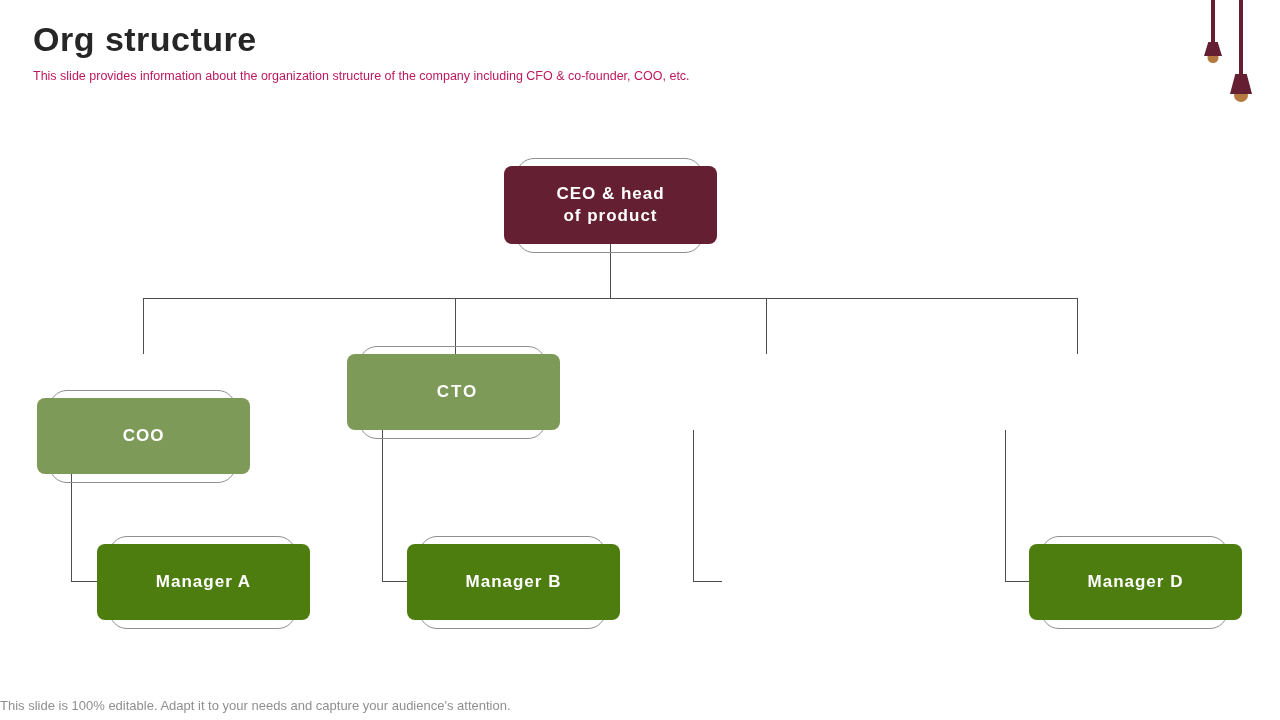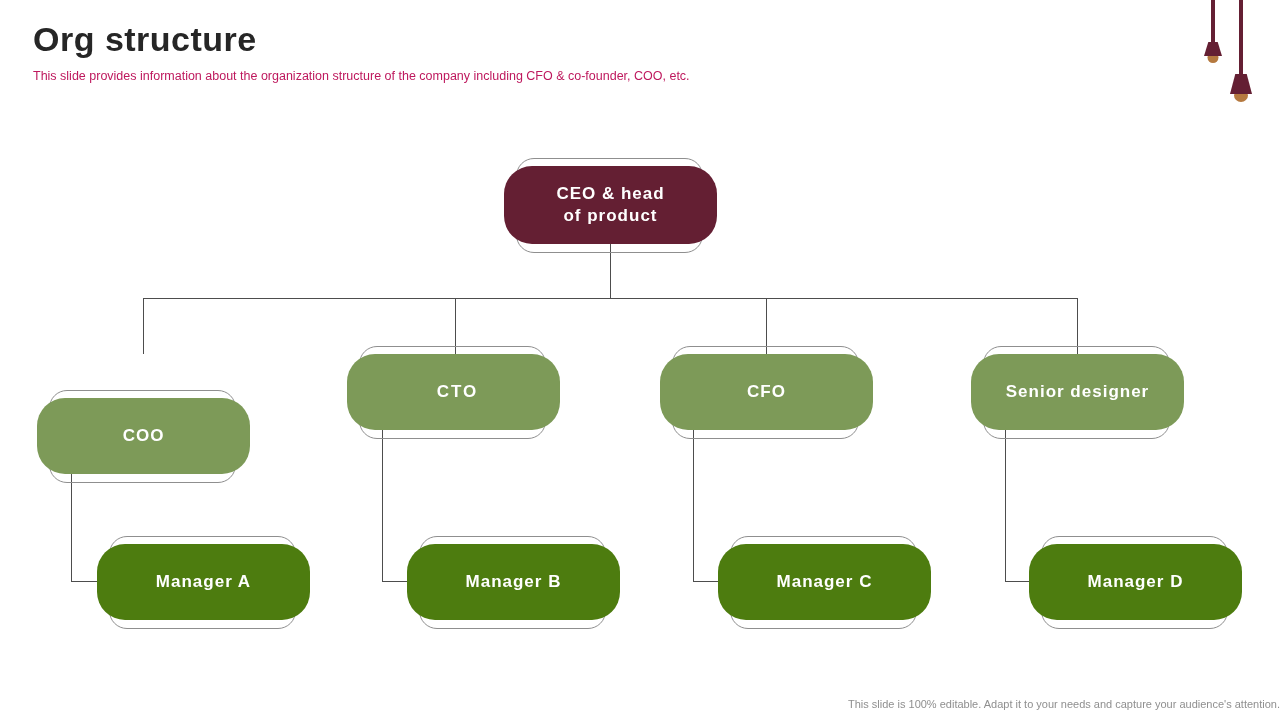--- a/index.html
+++ b/index.html
@@ -20,21 +20,21 @@
   
   .cline { position:absolute; background:#4d4d4d; }
 
   
   .node { position:absolute; width:213px; height:76px; }
   .node-outline {
     position:absolute; left:12px; right:14px; top:-8px; bottom:-9px;
     border:1px solid #8f8f8f; border-radius:18px; background:transparent;
   }
   .node-fill {
-    position:absolute; inset:0; border-radius:28px;
+    position:absolute; inset:0; border-radius:8px;
     display:flex; align-items:center; justify-content:center; text-align:center;
     color:#ffffff; font-weight:bold; font-size:17px; letter-spacing:1px;
     line-height:1.3; white-space:pre-line;
   }
   .ceo  .node-fill { background:#641f33; }
   .lvl2 .node-fill { background:#7d9a58; }
   .lvl3 .node-fill { background:#4d7c0f; }
 
   
   .lamp { position:absolute; top:0; }
@@ -44,22 +44,22 @@
   .lamp1 { left:1204px; width:18px; height:64px; }
   .lamp1 .cord  { height:44px; }
   .lamp1 .shade { top:42px; height:14px; }
   .lamp1 .bulb  { top:52px; width:11px; height:11px; }
   .lamp2 { left:1230px; width:22px; height:104px; }
   .lamp2 .cord  { height:76px; }
   .lamp2 .shade { top:74px; height:20px; }
   .lamp2 .bulb  { top:89px; width:14px; height:13px; }
 
   .footer {
-    position:absolute; left:0; right:0; top:698px; text-align:right;
-    font-size:11px; color:#8f8f8f;
+    position:absolute; left:0; right:8px; top:698px; text-align:left;
+    font-size:13px; color:#8f8f8f;
   }
 </style>
 </head>
 <body>
 
 <div class="slide">
 
   <div class="title">Org structure</div>
   <div class="subtitle">This slide provides information about the organization structure of the company including CFO &amp; co-founder, COO, etc.</div>
 
@@ -97,40 +97,28 @@
   </div>
 
   <div class="node lvl2" style="left:37px; top:354px;margin-top:44px;">
     <div class="node-outline"></div>
     <div class="node-fill">COO</div>
   </div>
   <div class="node lvl2" style="left:347px; top:354px;">
     <div class="node-outline"></div>
     <div class="node-fill" style="letter-spacing:2px;padding-left:8px;">CTO</div>
   </div>
-  <div class="node lvl2" style="left:660px; top:354px;">
-    <div class="node-outline"></div>
-    <div class="node-fill">CFO</div>
-  </div>
-  <div class="node lvl2" style="left:971px; top:354px;">
-    <div class="node-outline"></div>
-    <div class="node-fill">Senior designer</div>
-  </div>
 
   <div class="node lvl3" style="left:97px; top:544px;">
     <div class="node-outline"></div>
     <div class="node-fill">Manager A</div>
   </div>
   <div class="node lvl3" style="left:407px; top:544px;">
     <div class="node-outline"></div>
     <div class="node-fill">Manager B</div>
-  </div>
-  <div class="node lvl3" style="left:718px; top:544px;">
-    <div class="node-outline"></div>
-    <div class="node-fill">Manager C</div>
   </div>
   <div class="node lvl3" style="left:1029px; top:544px;">
     <div class="node-outline"></div>
     <div class="node-fill">Manager D</div>
   </div>
 
   <div class="footer">This slide is 100% editable. Adapt it to your needs and capture your audience's attention.</div>
 
 </div>
 

